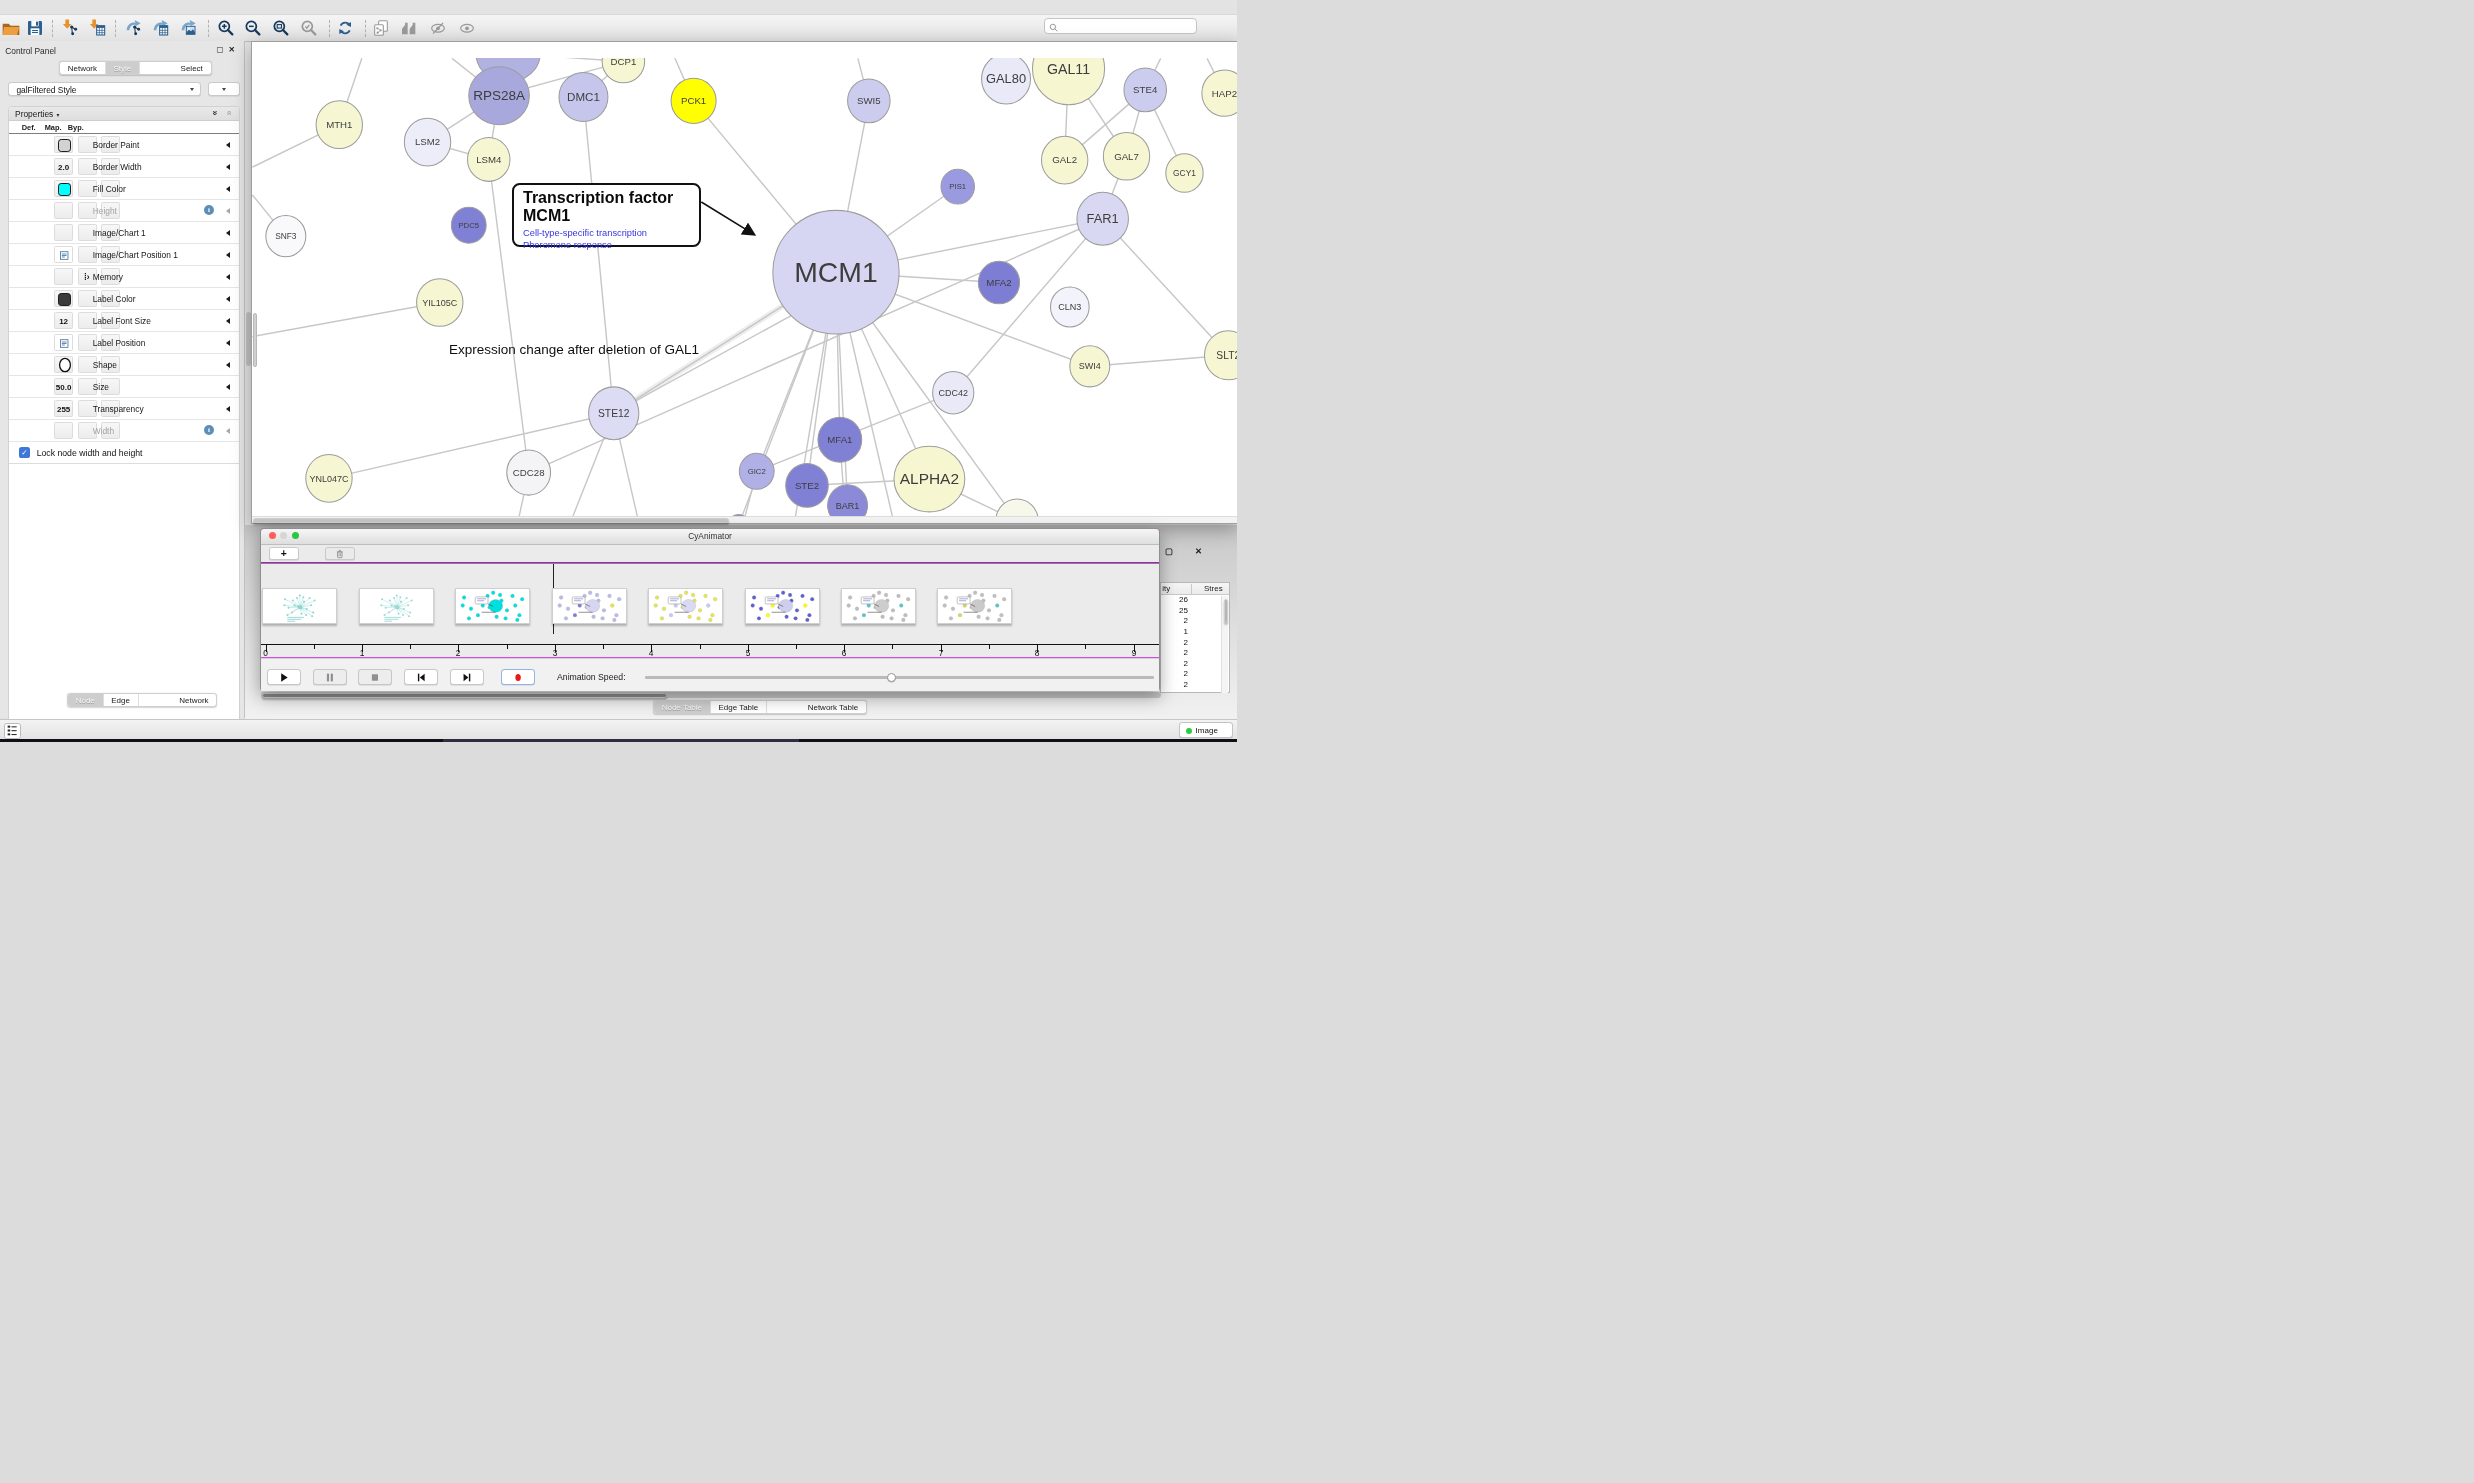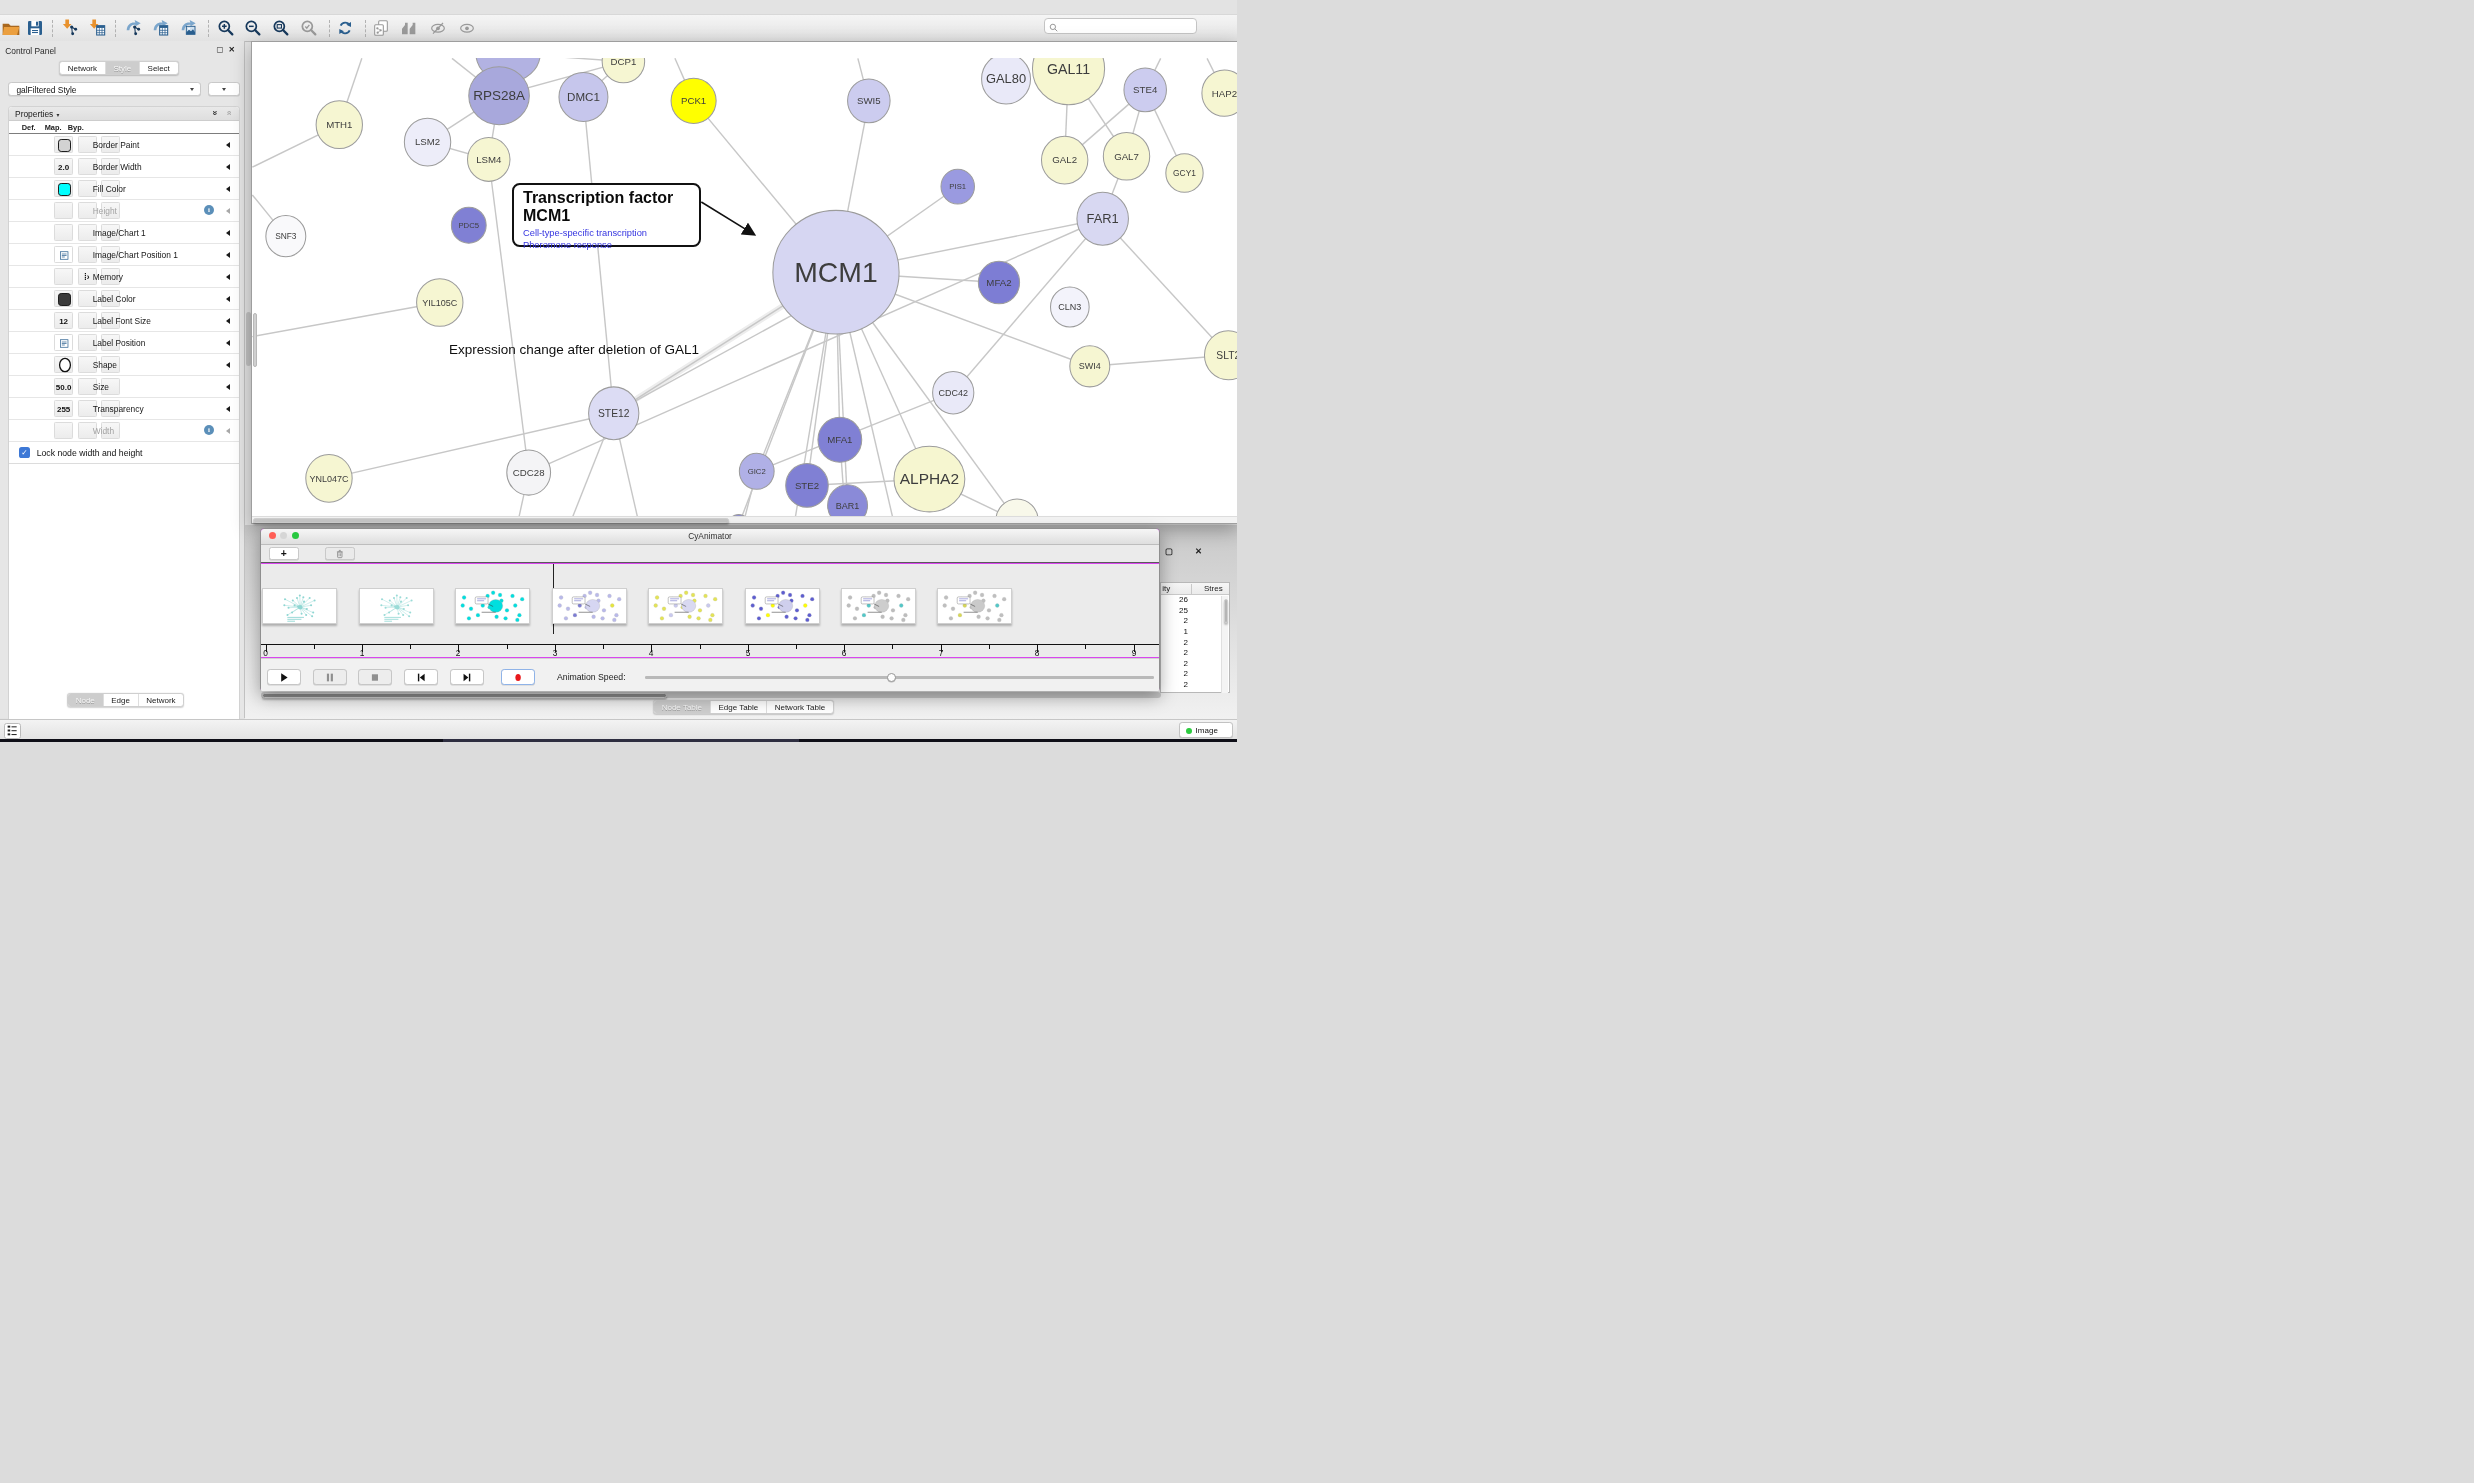--- a/index.html
+++ b/index.html
@@ -22,21 +22,21 @@
   #search-box svg { position:absolute; left:3.9px; top:3.2px; }
   #search-input { position:absolute; left:15.5px; top:0.6px; width:132px; height:13.5px; border:none; outline:none; font-size:8.4px; background:transparent;}
 
   
   #control-panel { left:0; top:41px; width:245px; height:677px; background:#e6e6e6; border-right:0.6px solid #c2c2c2; }
   #cp-title { left:5.2px; top:4.5px; font-size:8.4px; color:#2b2b2b; }
   .panel-ctl { font-size:7.7px; color:#222; top:3.9px; cursor:pointer; }
   .seg-tabs { display:flex; border:0.6px solid #cfcfcf; border-radius:3.2px; background:#fff;
     box-shadow:0 0.6px 1.3px rgba(0,0,0,.18); overflow:hidden; height:13.5px; }
   .seg-tab { padding:0 7.7px; font-size:8px; line-height:13px; color:#1a1a1a; border-right:0.6px solid #dedede; cursor:pointer; white-space:nowrap;}
-  .seg-tab:last-child { border-right:none; }
+  .seg-tab:last-child { border-right:none;margin-left:33px; }
   .seg-tab.active { background:#cdcdcd; color:#f7f7f7; text-shadow:0 0.6px 0.6px #9a9a9a; }
   #style-combo { left:7.7px; top:41px; width:193px; height:13.5px; background:#fff; border:0.6px solid #c9c9c9;
     border-radius:3.2px; box-shadow:0 0.6px 0.6px rgba(0,0,0,.12); cursor:pointer; }
   #style-combo .val { position:absolute; left:7.7px; top:1.9px; font-size:8.4px; color:#111; }
   .combo-arrow { position:absolute; right:5.8px; top:5.2px; width:0; height:0;
     border-left:2.6px solid transparent; border-right:2.6px solid transparent; border-top:3.2px solid #444; }
   #style-menu-btn { left:208px; top:41px; width:32px; height:13.5px; background:#fff; border:0.6px solid #c9c9c9;
     border-radius:3.2px; box-shadow:0 0.6px 0.6px rgba(0,0,0,.12); cursor:pointer; }
   #style-menu-btn .combo-arrow { right:13.5px; }
   #props-box { left:7.7px; top:65px; width:232px; height:617px; background:#fff; border:0.6px solid #d2d2d2; border-radius:3.2px; }

